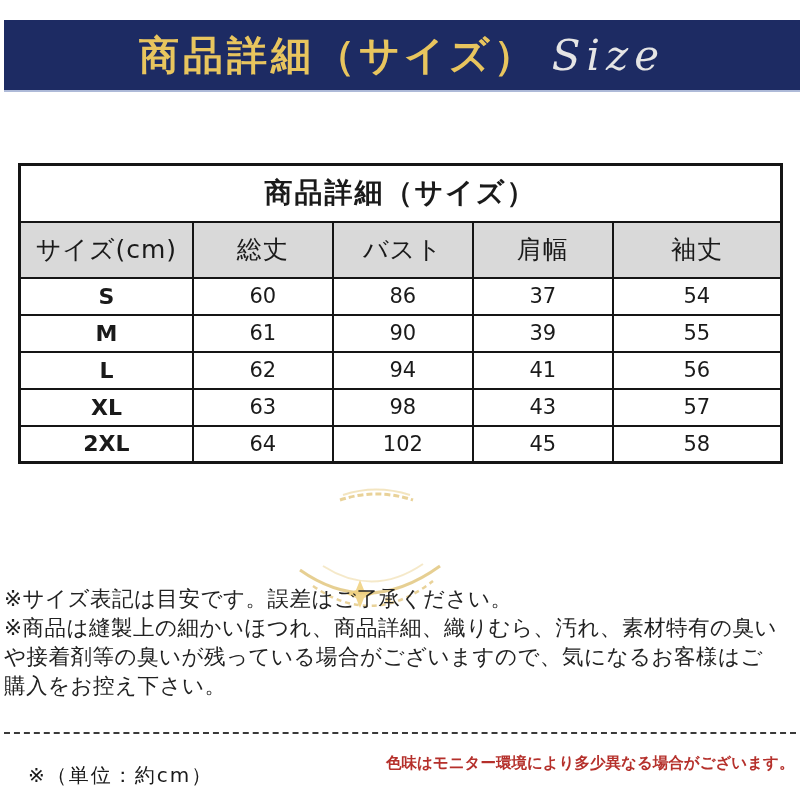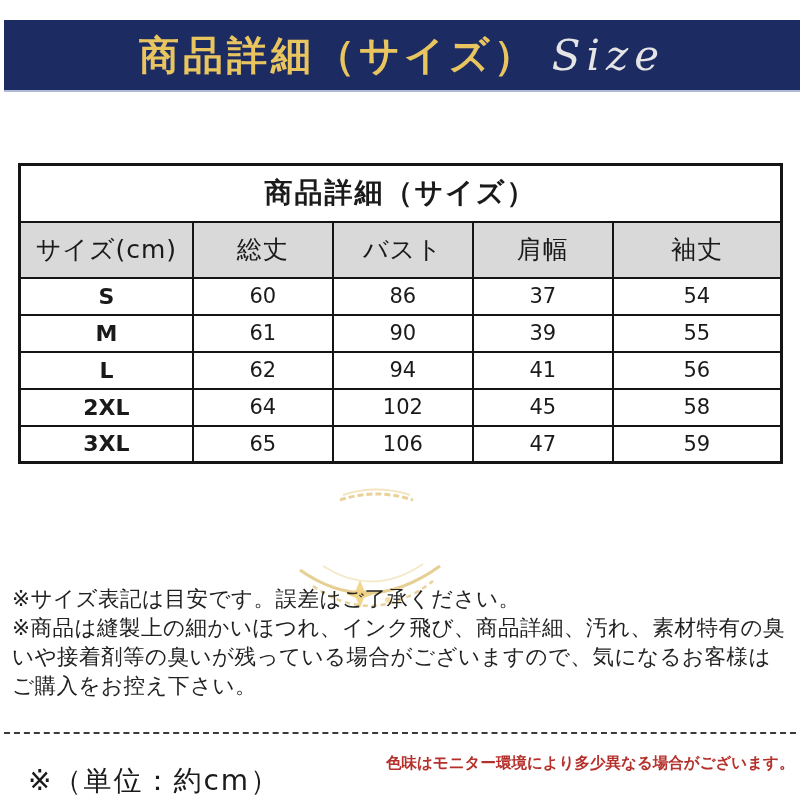--- a/index.html
+++ b/index.html
@@ -89,42 +89,42 @@
     left: 288px; top: 478px;
     width: 175px; height: 175px;
     opacity: 0.65;
     z-index: 0;
     pointer-events: none;
   }
 
   
   .notes {
     position: absolute;
-    left: 12px; top: 584px;
+    left: 4px; top: 584px;
     width: 778px;
     z-index: 2;
     font-size: 21.5px;
     line-height: 29px;
     color: #222222;
     letter-spacing: 0.5px;
   }
 
   
   .divider {
     position: absolute;
     left: 4px; top: 732px;
     width: 792px;
     border-top: 2px dashed #3a3a3a;
   }
 
   
   .footer-unit {
     position: absolute;
     left: 28px; top: 762px;
-    font-size: 28px;
+    font-size: 20px;
     letter-spacing: 2px;
     color: #1a1a1a;
   }
   .footer-color-note {
     position: absolute;
     left: 386px; top: 752px;
     width: 410px;
     font-size: 15.5px;
     font-weight: bold;
     line-height: 22px;
@@ -184,40 +184,40 @@
         <td>55</td>
       </tr>
       <tr class="data-row">
         <td class="size-cell">L</td>
         <td>62</td>
         <td>94</td>
         <td>41</td>
         <td>56</td>
       </tr>
       <tr class="data-row">
+        <td class="size-cell">XL</td>
+        <td>63</td>
+        <td>98</td>
+        <td>43</td>
+        <td>57</td>
+      </tr>
+      <tr class="data-row">
         <td class="size-cell">2XL</td>
         <td>64</td>
         <td>102</td>
         <td>45</td>
         <td>58</td>
       </tr>
-      <tr class="data-row">
-        <td class="size-cell">3XL</td>
-        <td>65</td>
-        <td>106</td>
-        <td>47</td>
-        <td>59</td>
-      </tr>
     </tbody>
   </table>
 </div>
 
 <div class="notes">
   <p>※サイズ表記は目安です。誤差はご了承ください。</p>
-  <p>※商品は縫製上の細かいほつれ、インク飛び、商品詳細、汚れ、素材特有の臭いや接着剤等の臭いが残っている場合がございますので、気になるお客様はご購入をお控え下さい。</p>
+  <p>※商品は縫製上の細かいほつれ、商品詳細、織りむら、汚れ、素材特有の臭いや接着剤等の臭いが残っている場合がございますので、気になるお客様はご購入をお控え下さい。</p>
 </div>
 
 <div class="divider"></div>
 
 <div class="footer-unit">※（単位：約cm）</div>
 <div class="footer-color-note">
   <div>色味はモニター環境により多少異なる場合がございます。</div>
 </div>
 
 </body></html>

